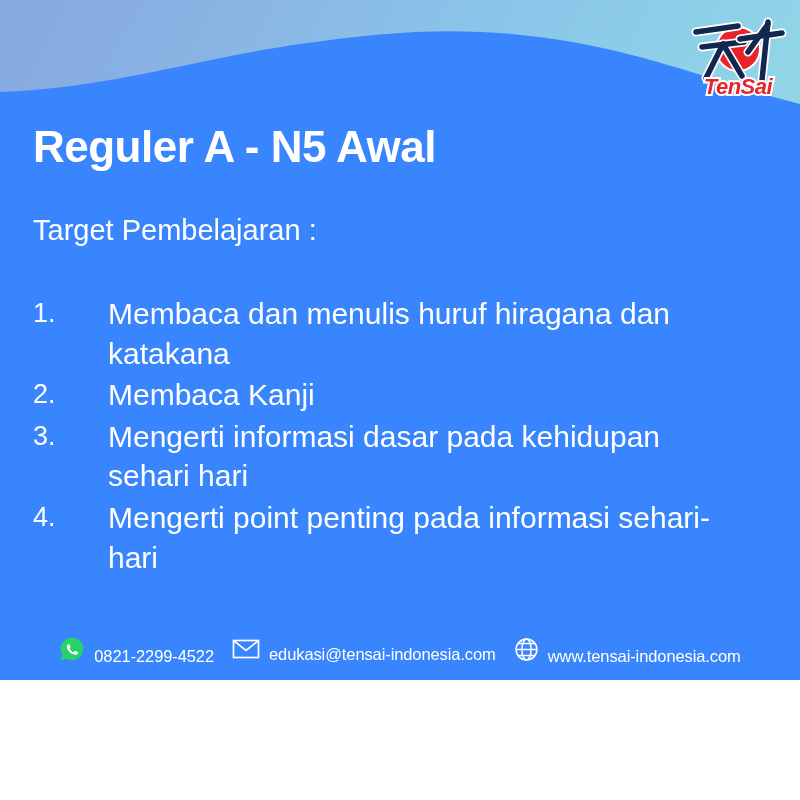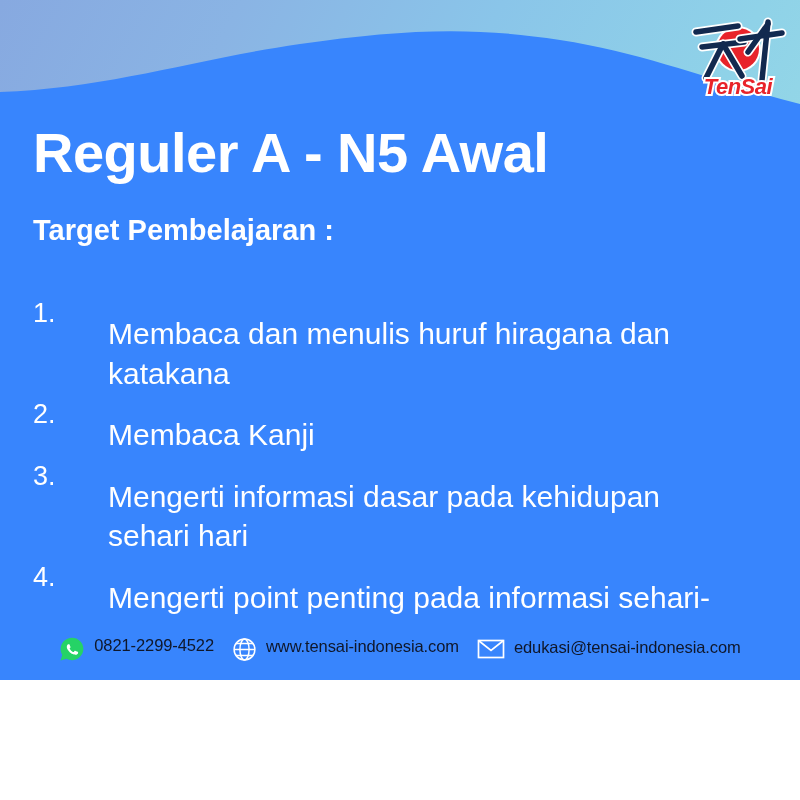--- a/index.html
+++ b/index.html
@@ -46,34 +46,34 @@
   }
   .logo svg { display: block; width: 112px; height: 100px; }
 
   
   .title {
     position: absolute;
     left: 33px;
     top: 124px;
     margin: 0;
     color: #ffffff;
-    font-size: 56px;
+    font-size: 44px;
     font-weight: 700;
     letter-spacing: -0.5px;
     line-height: 1.05;
     white-space: nowrap;
   }
   .subtitle {
     position: absolute;
     left: 33px;
     top: 215px;
     margin: 0;
     color: #ffffff;
     font-size: 29px;
-    font-weight: 700;
+    font-weight: 400;
     line-height: 1.1;
     white-space: nowrap;
   }
 
   
   .goal-list {
     position: absolute;
     left: 33px;
     top: 294px;
     width: 730px;
@@ -91,41 +91,40 @@
     margin-bottom: 2px;
   }
   .goal-num {
     flex: 0 0 75px;
     font-size: 27px;
     line-height: 1.45;
   }
   .goal-text {
     flex: 1 1 auto;
     max-width: 625px;
-    margin-top: 20px;
   }
 
   
   .footer {
     position: absolute;
     left: 0;
     bottom: 0;
     width: 800px;
     height: 58px;
     display: flex;
     align-items: center;
     justify-content: center;
     gap: 0;
     background: #3885fd;
   }
   .fgroup {
     display: flex;
-    align-items: flex-start;
+    align-items: flex-end;
     gap: 9px;
-    color: #0f172a;
+    color: #ffffff;
     font-size: 16.5px;
     font-weight: 400;
     white-space: nowrap;
   }
   .fgroup + .fgroup { margin-left: 18px; }
   .fgroup .ficon { display: block; flex: 0 0 auto; }
   .fgroup .ftext { display: block; letter-spacing: -0.1px; }
 </style>
 </head>
 <body>
@@ -200,38 +199,38 @@
   <div class="footer">
 
     <div class="fgroup">
       <span class="ficon">
         <svg width="26" height="26" viewBox="0 0 32 32" aria-hidden="true">
           <path d="M16 2C8.3 2 2 8.3 2 16c0 2.6.7 5 2 7.1L2 30l7.1-1.9c2 1.1 4.4 1.7 6.9 1.7 7.7 0 14-6.3 14-14S23.7 2 16 2z" fill="#25d366"></path>
           <path d="M22.4 19.2c-.3-.2-2-1-2.3-1.1-.3-.1-.5-.2-.8.2-.2.3-.8 1.1-1 1.3-.2.2-.4.2-.7.1-.3-.2-1.4-.5-2.6-1.6-1-.9-1.6-2-1.8-2.3-.2-.3 0-.5.1-.7l.5-.6c.2-.2.2-.3.3-.5.1-.2 0-.4 0-.6s-.8-1.9-1-2.6c-.3-.7-.5-.6-.8-.6h-.6c-.2 0-.6.1-.9.4-.3.3-1.2 1.2-1.2 2.9s1.2 3.3 1.4 3.6c.2.2 2.4 3.7 5.9 5.1 2.9 1.1 3.5.9 4.1.9.6-.1 2-.8 2.3-1.6.3-.8.3-1.5.2-1.6-.1-.1-.3-.2-.6-.4z" fill="#ffffff"></path>
         </svg>
       </span>
       <span class="ftext">0821-2299-4522</span>
+    </div>
+
+    <div class="fgroup">
+      <span class="ficon">
+        <svg width="28" height="22" viewBox="0 0 28 22" fill="none" stroke="#ffffff" stroke-width="1.7" aria-hidden="true">
+          <rect x="1.5" y="2.5" width="25" height="17"></rect>
+          <path d="M1.5 2.5 L14 12.5 L26.5 2.5"></path>
+        </svg>
+      </span>
+      <span class="ftext">edukasi@tensai-indonesia.com</span>
     </div>
 
     <div class="fgroup">
       <span class="ficon">
         <svg width="25" height="25" viewBox="0 0 24 24" fill="none" stroke="#ffffff" stroke-width="1.4" aria-hidden="true">
           <circle cx="12" cy="12" r="10"></circle>
           <ellipse cx="12" cy="12" rx="4.4" ry="10"></ellipse>
           <path d="M2 12h20M3.6 6.3h16.8M3.6 17.7h16.8"></path>
         </svg>
       </span>
       <span class="ftext">www.tensai-indonesia.com</span>
     </div>
 
-    <div class="fgroup">
-      <span class="ficon">
-        <svg width="28" height="22" viewBox="0 0 28 22" fill="none" stroke="#ffffff" stroke-width="1.7" aria-hidden="true">
-          <rect x="1.5" y="2.5" width="25" height="17"></rect>
-          <path d="M1.5 2.5 L14 12.5 L26.5 2.5"></path>
-        </svg>
-      </span>
-      <span class="ftext">edukasi@tensai-indonesia.com</span>
-    </div>
-
   </div>
 
 </div>
 
 </body></html>

